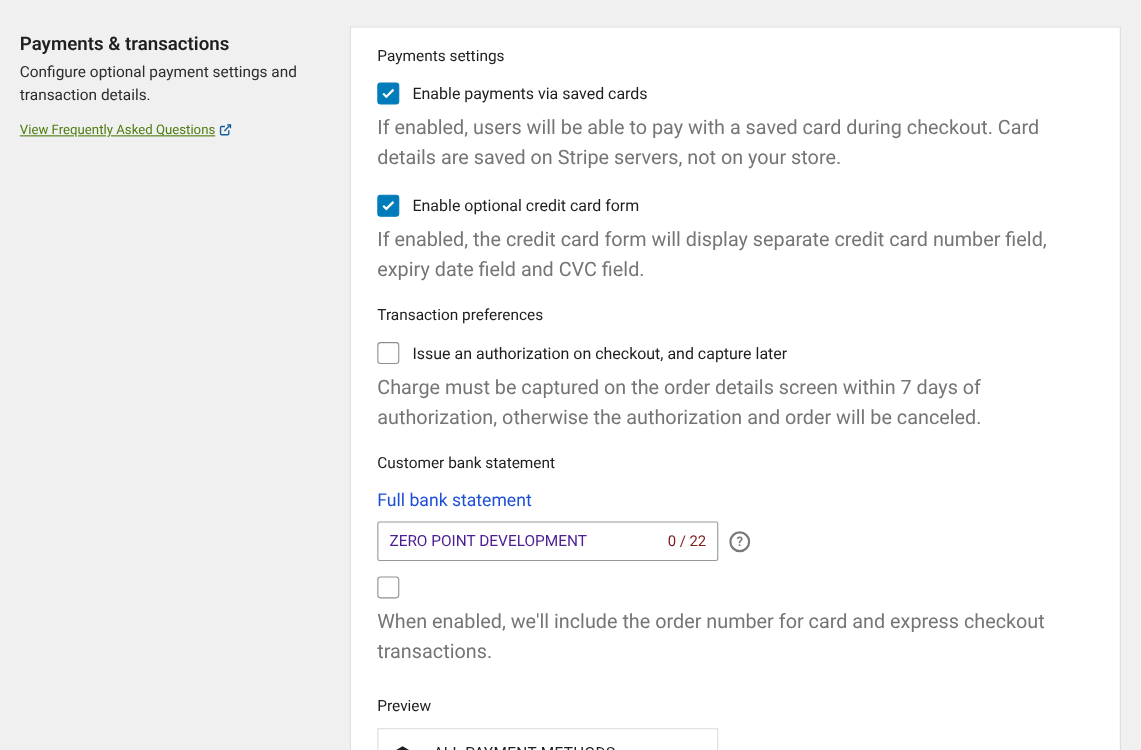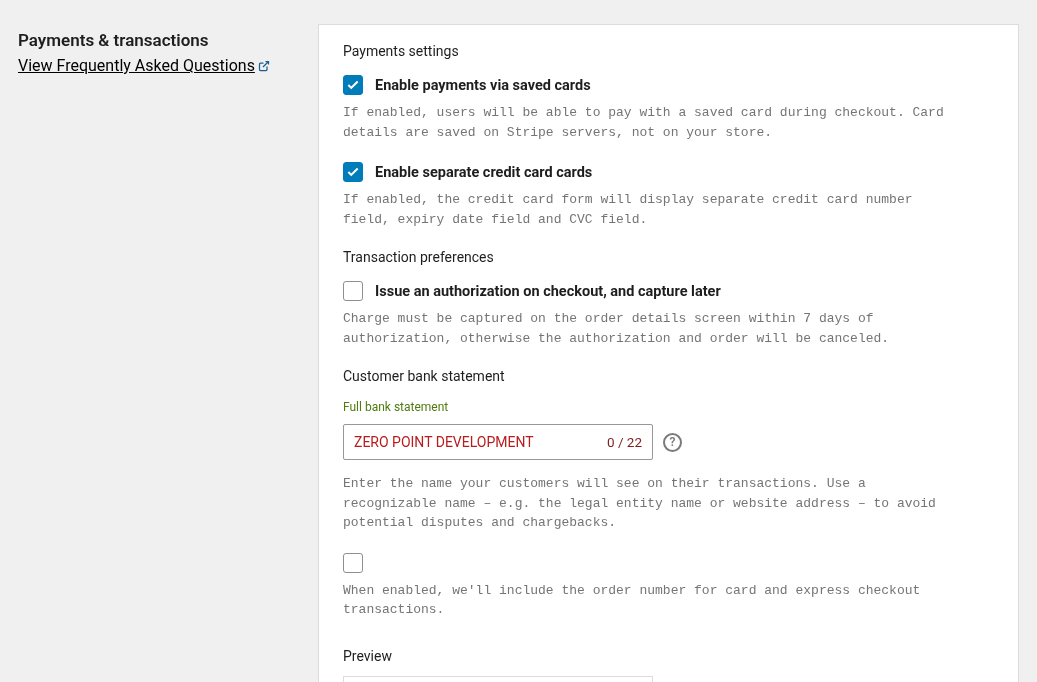--- a/index.html
+++ b/index.html
@@ -26,23 +26,23 @@
     font-weight: 600;
     margin: 0 0 6px 0;
   }
   .sidebar .desc {
     font-size: 14px;
     line-height: 1.5;
     color: #2c2c2c;
     margin: 0 0 12px 0;
   }
   .faq-link {
-    color: #000000;
+    color: #4d7c0f;
     text-decoration: underline;
-    font-size: 16px;
+    font-size: 12px;
     cursor: pointer;
     display: inline-flex;
     align-items: center;
     gap: 3px;
   }
   .faq-link svg { flex-shrink: 0; }
   .panel {
     flex: 1;
     background: #fff;
     border: 1px solid #dcdcde;
@@ -53,21 +53,20 @@
   .section-heading {
     font-size: 14px;
     font-weight: 400;
     margin: 0 0 16px 0;
   }
   .check-row {
     display: flex;
     align-items: center;
     gap: 12px;
     margin-bottom: 8px;
-    font-weight: bold;
   }
   .checkbox {
     width: 20px;
     height: 20px;
     border: 1px solid #8c8f94;
     border-radius: 3px;
     background: #fff;
     flex-shrink: 0;
     display: flex;
     align-items: center;
@@ -78,50 +77,49 @@
     background: #007cba;
     border-color: #007cba;
   }
   .checkbox.checked svg { display: block; }
   .checkbox svg { display: none; }
   .check-label {
     font-size: 14.5px;
     cursor: pointer;
   }
   .help-text {
-    font-size: 13px;
+    font-size: 18px;
     color: #757575;
     line-height: 1.5;
     margin: 0 0 20px 0;
     max-width: 620px;
-    font-family: Liberation Mono, monospace;
   }
   .field-label {
-    font-size: 12px;
-    color: #4d7c0f;
+    font-size: 16px;
+    color: #1d4ed8;
     margin: 0 0 10px 0;
   }
   .input-row {
     display: flex;
     align-items: center;
     gap: 10px;
     margin-bottom: 14px;
   }
   .text-input {
     width: 310px;
     height: 36px;
     border: 1px solid #979797;
     border-radius: 2px;
     padding: 0 10px;
     display: flex;
     align-items: center;
     justify-content: space-between;
     background: #fff;
   }
-  .text-input .placeholder { color: #b91c1c; font-size: 14px; }
+  .text-input .placeholder { color: #4c1d95; font-size: 14px; }
   .text-input .counter { color: #7f1d1d; font-size: 13.5px; }
   .help-circle {
     width: 19px; height: 19px; border: 2px solid #7a7a7a; border-radius: 50%;
     display:flex;align-items:center;justify-content:center;
     color:#7a7a7a;font-size:12px;font-weight:600;cursor:pointer;
   }
   .preview-label {
     font-size: 14px;
     margin: 28px 0 12px 0;
   }
@@ -151,20 +149,21 @@
     padding-left: 0; padding-right: 0;
   }
   .preview-table .th-row .col1 { flex: 1; }
 </style>
 </head>
 <body>
 
 <div class="layout">
   <div class="sidebar">
     <h2>Payments &amp; transactions</h2>
+    <p class="desc">Configure optional payment settings and transaction details.</p>
     <a class="faq-link">
       <span>View Frequently Asked Questions</span>
       <svg width="12" height="12" viewBox="0 0 24 24" fill="none" stroke="#135e96" stroke-width="2.5">
           <path d="M18 13v6a2 2 0 0 1-2 2H5a2 2 0 0 1-2-2V8a2 2 0 0 1 2-2h6"></path>
           <polyline points="15 3 21 3 21 9"></polyline>
           <line x1="10" y1="14" x2="21" y2="3"></line>
         </svg>
     </a>
   </div>
 
@@ -181,21 +180,21 @@
       <span class="check-label">Enable payments via saved cards</span>
     </div>
     <p class="help-text">If enabled, users will be able to pay with a saved card during checkout. Card details are saved on Stripe servers, not on your store.</p>
 
     <div class="check-row">
       <div class="checkbox checked">
         <svg width="14" height="14" viewBox="0 0 24 24" fill="none" stroke="#fff" stroke-width="3.5">
             <polyline points="20 6 9 17 4 12"></polyline>
           </svg>
       </div>
-      <span class="check-label">Enable separate credit card cards</span>
+      <span class="check-label">Enable optional credit card form</span>
     </div>
     <p class="help-text">If enabled, the credit card form will display separate credit card number field, expiry date field and CVC field.</p>
 
     <p class="section-heading">Transaction preferences</p>
 
     <div class="check-row">
       <div class="checkbox">
         
       </div>
       <span class="check-label">Issue an authorization on checkout, and capture later</span>
@@ -205,21 +204,20 @@
     <p class="section-heading">Customer bank statement</p>
 
     <p class="field-label">Full bank statement</p>
     <div class="input-row">
       <div class="text-input">
         <span class="placeholder">ZERO POINT DEVELOPMENT</span>
         <span class="counter">0 / 22</span>
       </div>
       <div class="help-circle">?</div>
     </div>
-    <p class="help-text">Enter the name your customers will see on their transactions. Use a recognizable name – e.g. the legal entity name or website address – to avoid potential disputes and chargebacks.</p>
 
     <div class="check-row">
       <div class="checkbox">
         
       </div>
     </div>
     <p class="help-text">When enabled, we'll include the order number for card and express checkout transactions.</p>
 
     <p class="preview-label">Preview</p>
 

